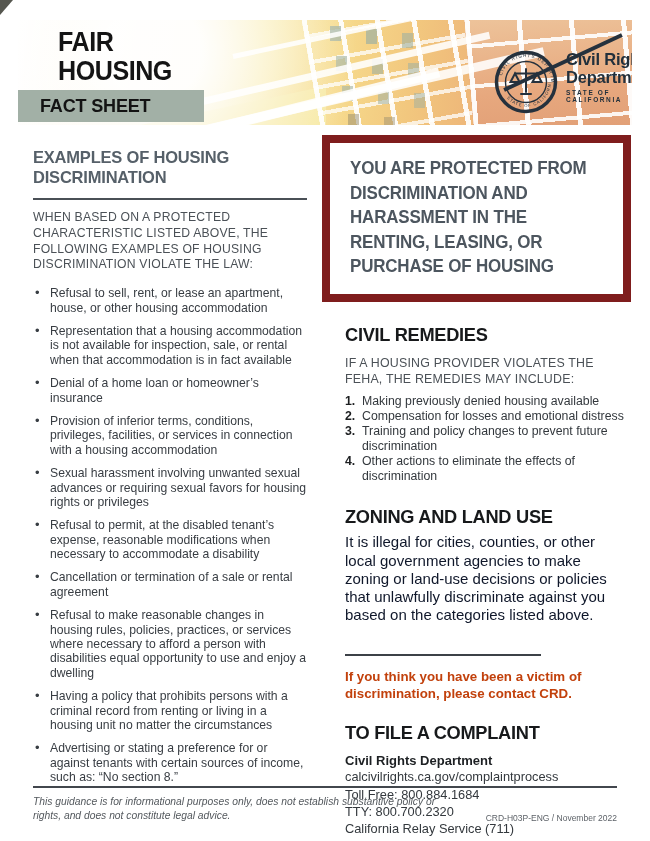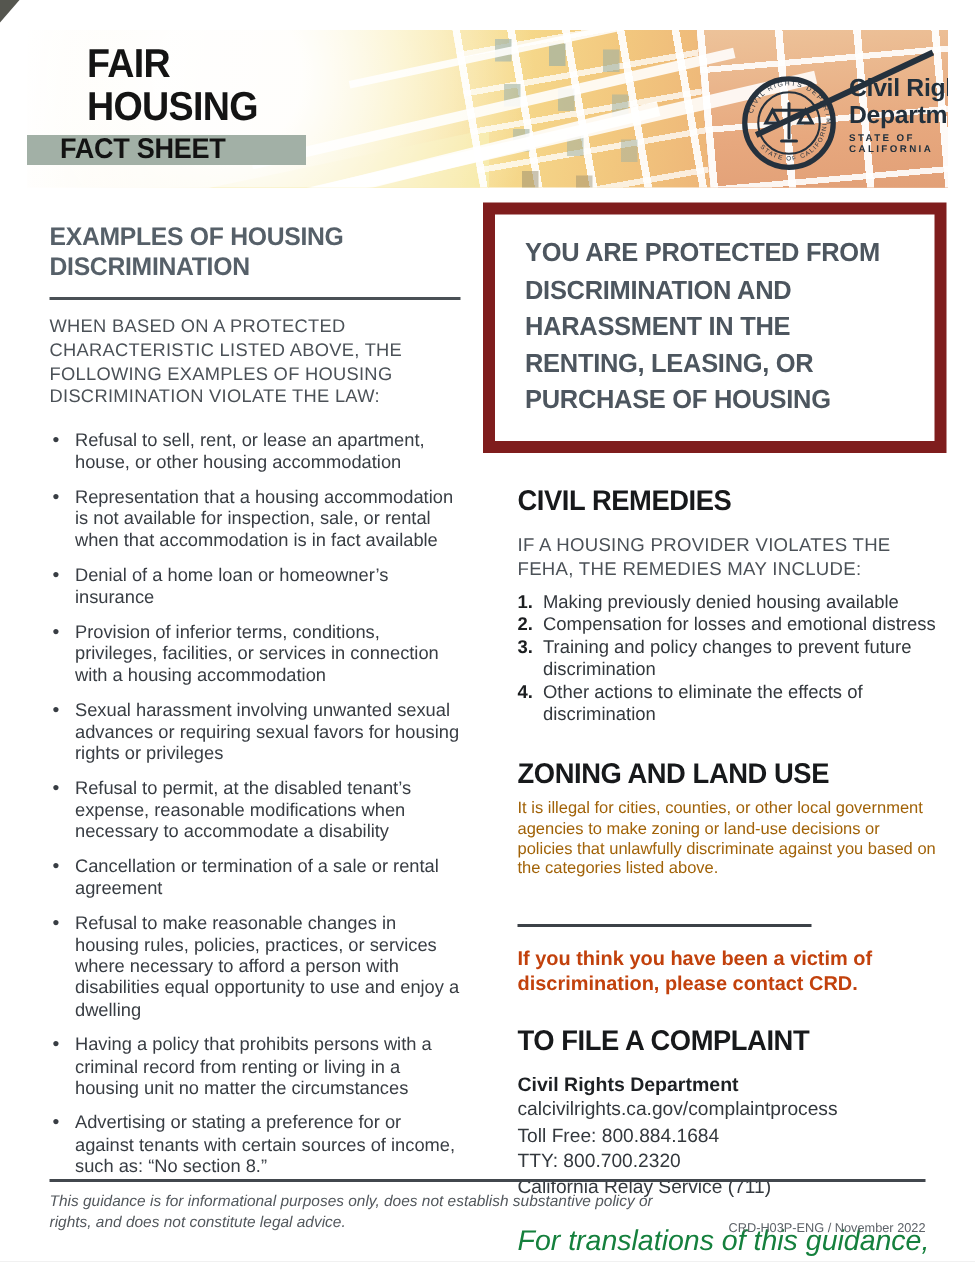--- a/index.html
+++ b/index.html
@@ -34,21 +34,21 @@
   .right-wall{position:absolute;left:452px;top:-20px;width:200px;height:160px;transform:rotate(-5deg);
     background:#e7a87e;
     background-image:
       repeating-linear-gradient(90deg, rgba(255,255,255,.95) 0 5px, rgba(255,255,255,0) 5px 52px),
       repeating-linear-gradient(0deg, rgba(255,255,255,.9) 0 4px, rgba(255,255,255,0) 4px 40px),
       linear-gradient(180deg,#eec79e 0%,#e7a87e 55%,#de9a72 100%);}
   .wedge{position:absolute;left:118px;top:66px;width:190px;height:40px;
     background:#f6e9a2;clip-path:polygon(0 100%,100% 0,100% 100%);opacity:.9;}
   .fair-title{position:absolute;left:58px;top:28px;color:#141414;font-weight:bold;
     font-size:27px;line-height:1.08;letter-spacing:-.5px;transform:scaleX(.93);transform-origin:left top;}
-  .fact-band{position:absolute;left:18px;top:90px;width:186px;height:20px;background:#a2b0a6;
+  .fact-band{position:absolute;left:18px;top:90px;width:186px;height:32px;background:#a2b0a6;
     display:flex;align-items:center;}
   .fact-band span{margin-left:22px;color:#131313;font-weight:bold;font-size:19px;
     letter-spacing:-.2px;transform:scaleX(.95);transform-origin:left center;}
   .logo{position:absolute;left:476px;top:30px;display:flex;align-items:flex-start;}
   .seal{width:64px;height:64px;overflow:visible;}
   .logo-diag{position:absolute;left:10px;top:38px;width:130px;height:3.5px;background:#25313d;
     transform:rotate(-25deg);transform-origin:left center;}
   .logo-text{margin-left:8px;color:#22303c;position:relative;z-index:2;}
   .logo-name{font-size:16.5px;line-height:1.1;font-weight:600;letter-spacing:-.2px;}
   .logo-tag{font-size:6.5px;letter-spacing:1.6px;margin-top:3px;font-weight:600;}
@@ -68,21 +68,21 @@
   .r-body{padding-left:23px;padding-right:6px;}
   .h3-black{color:#17191b;font-weight:bold;font-size:19px;letter-spacing:-.3px;margin:0;
     transform:scaleX(.96);transform-origin:left top;}
   .cr-head{margin-top:22px;}
   .caps2{margin-top:9px;font-size:12.4px;line-height:1.32;color:#4b5157;letter-spacing:.2px;}
   .remedies{margin:7px 0 0 0;padding:0;list-style:none;counter-reset:rm;color:#33383d;
     font-size:12.3px;line-height:1.22;}
   .remedies li{position:relative;padding-left:17px;counter-increment:rm;}
   .remedies li::before{content:counter(rm) ".";position:absolute;left:0;font-weight:bold;color:#1c1e20;}
   .zon-head{margin-top:22px;}
-  .zon-body{margin-top:5px;font-size:11px;line-height:1.22;color:#a16207;}
+  .zon-body{margin-top:5px;font-size:15px;line-height:1.22;color:#0f172a;}
   .mini-rule{border:none;border-top:2px solid #3c4147;width:196px;margin:29px 0 0 0;}
   .victim{margin-top:12px;font-size:13.3px;line-height:1.3;font-weight:bold;color:#c2410c;}
   .file-head{margin-top:20px;}
   .org{margin-top:9px;font-size:13px;font-weight:bold;color:#1d2023;}
   .contact-line{font-size:12.8px;line-height:1.35;color:#33383d;}
   .contact-link{color:#33383d;text-decoration:none;}
   .trans-note{margin-top:17px;font-size:19px;font-style:italic;color:#15803d;}
   .trans-link{display:inline-block;margin-top:9px;font-size:13px;color:#4f5f6b;
     text-decoration:underline;text-underline-offset:2px;}
   

